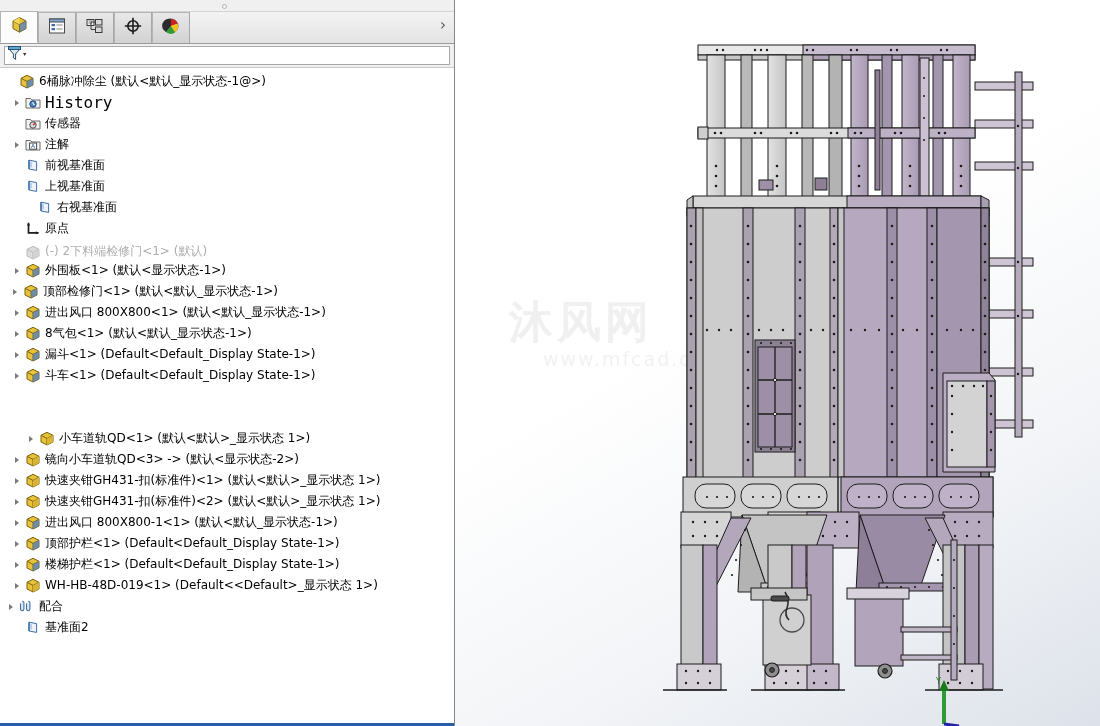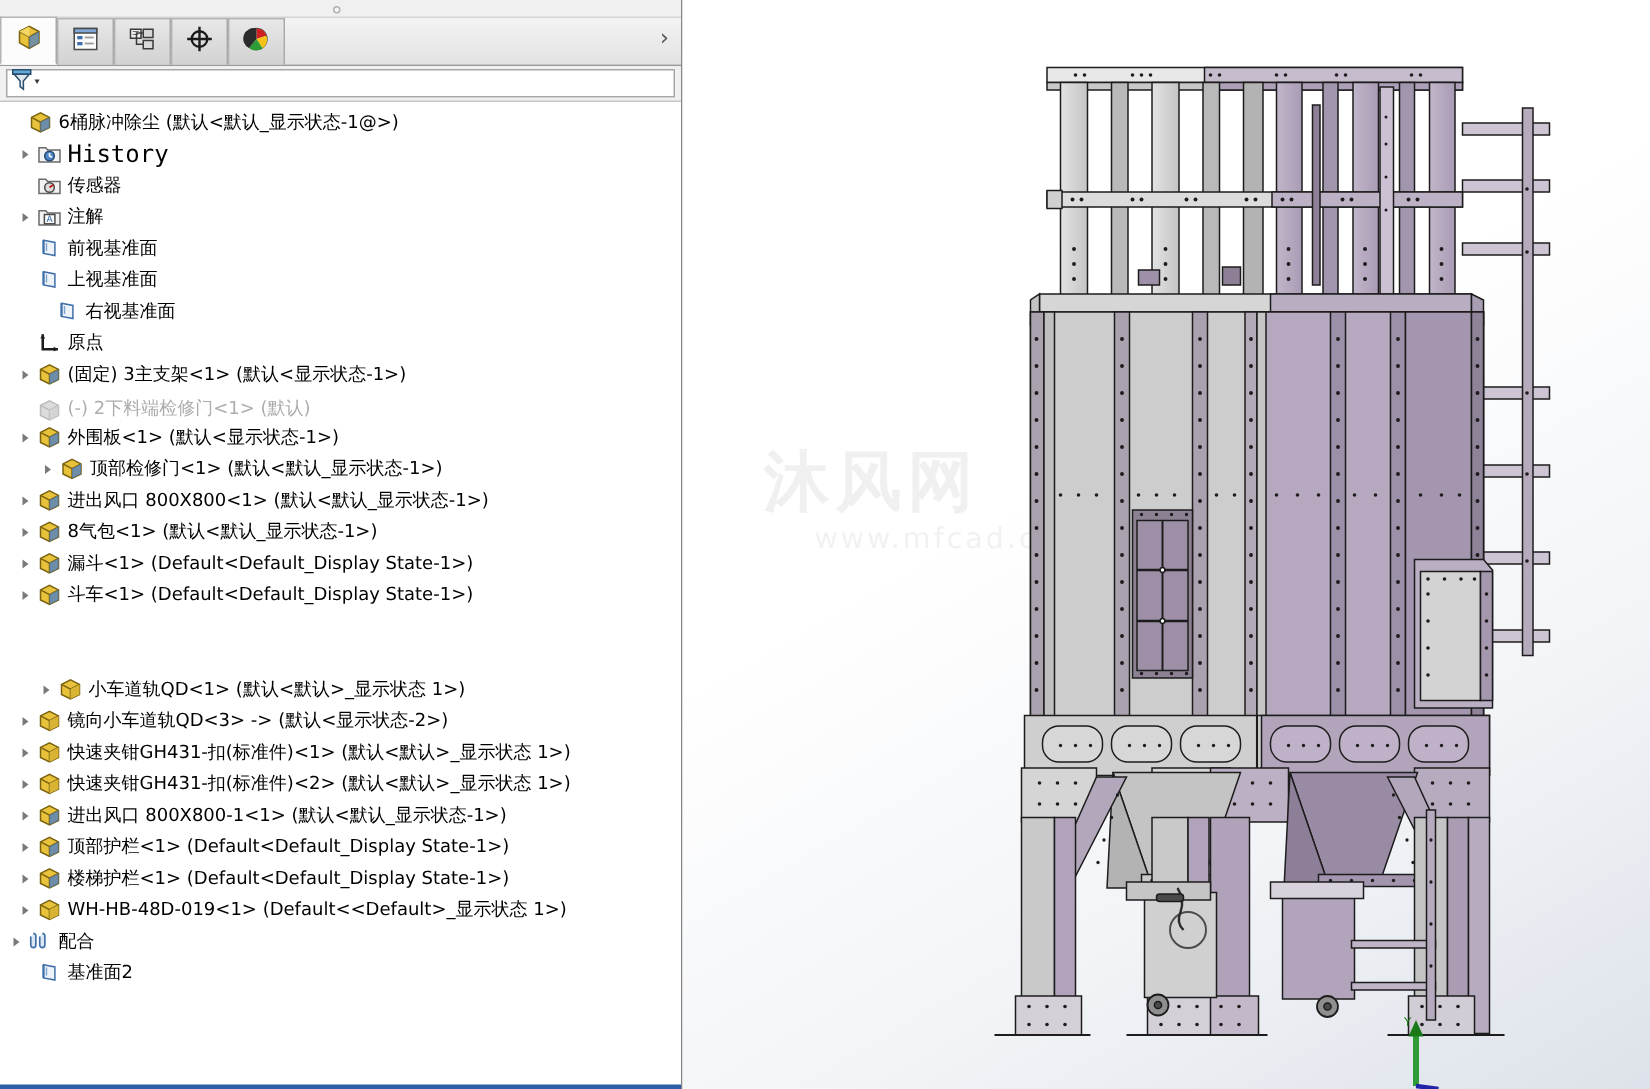--- a/index.html
+++ b/index.html
@@ -280,36 +280,20 @@
           <span class="arrow"></span>
           <span class="ico">
             <svg width="16" height="15" viewBox="0 0 16 15">
               <path d="M3.5 1.8 L3.5 11.8 L13.6 11.8" stroke="#1c1c1c" stroke-width="1.7" fill="none"></path>
               <path d="M3.5 1.8 L1.9 4.6 L5.1 4.6 Z" fill="#1c1c1c"></path>
               <path d="M13.6 11.8 L10.8 10.2 L10.8 13.4 Z" fill="#1c1c1c"></path>
             </svg>
           </span>
           <span class="lbl">原点</span>
         </div>
-        <div class="row" style="padding-left: 10px;">
-          <span class="arrow">
-            <svg width="8" height="10" viewBox="0 0 8 10">
-              <polygon points="2,2 6,5 2,8" fill="#7a7a7a"></polygon>
-            </svg>
-          </span>
-          <span class="ico">
-            <svg width="16" height="15" viewBox="0 0 16 15">
-              <path d="M2 4.3 L8 1.3 L14 4.3 L14 11 L8 14 L2 11 Z" fill="#e8c23a" stroke="#7a6210" stroke-width="1"></path>
-              <path d="M2 4.3 L8 7.4 L14 4.3" fill="none" stroke="#7a6210" stroke-width="1"></path>
-              <path d="M8 7.4 L8 14" fill="none" stroke="#7a6210" stroke-width="1"></path>
-              <path d="M8 7.4 L14 4.3 L14 11 L8 14 Z" fill="#4f7fc4" opacity=".8"></path>
-            </svg>
-          </span>
-          <span class="lbl">(固定) 3主支架&lt;1&gt;  (默认&lt;显示状态-1&gt;)</span>
-        </div>
         <div class="row dim" style="padding-left: 10px;">
           <span class="arrow"></span>
           <span class="ico">
             <svg width="16" height="15" viewBox="0 0 16 15">
               <path d="M2 4.3 L8 1.3 L14 4.3 L14 11 L8 14 L2 11 Z" fill="#dcdcdc" stroke="#bbbbbb" stroke-width="1"></path>
               <path d="M2 4.3 L8 7.4 L14 4.3" fill="none" stroke="#bbbbbb" stroke-width="1"></path>
               <path d="M8 7.4 L8 14" fill="none" stroke="#bbbbbb" stroke-width="1"></path>
               <path d="M8 7.4 L14 4.3 L14 11 L8 14 Z" fill="#d2d2d2" opacity=".8"></path>
             </svg>
           </span>
@@ -324,21 +308,21 @@
           <span class="ico">
             <svg width="16" height="15" viewBox="0 0 16 15">
               <path d="M2 4.3 L8 1.3 L14 4.3 L14 11 L8 14 L2 11 Z" fill="#e8c23a" stroke="#7a6210" stroke-width="1"></path>
               <path d="M2 4.3 L8 7.4 L14 4.3" fill="none" stroke="#7a6210" stroke-width="1"></path>
               <path d="M8 7.4 L8 14" fill="none" stroke="#7a6210" stroke-width="1"></path>
               <path d="M8 7.4 L14 4.3 L14 11 L8 14 Z" fill="#4f7fc4" opacity=".8"></path>
             </svg>
           </span>
           <span class="lbl">外围板&lt;1&gt;  (默认&lt;显示状态-1&gt;)</span>
         </div>
-        <div class="row" style="padding-left: 25px;">
+        <div class="row" style="padding-left: 8px;">
           <span class="arrow">
             <svg width="8" height="10" viewBox="0 0 8 10">
               <polygon points="2,2 6,5 2,8" fill="#7a7a7a"></polygon>
             </svg>
           </span>
           <span class="ico">
             <svg width="16" height="15" viewBox="0 0 16 15">
               <path d="M2 4.3 L8 1.3 L14 4.3 L14 11 L8 14 L2 11 Z" fill="#e8c23a" stroke="#7a6210" stroke-width="1"></path>
               <path d="M2 4.3 L8 7.4 L14 4.3" fill="none" stroke="#7a6210" stroke-width="1"></path>
               <path d="M8 7.4 L8 14" fill="none" stroke="#7a6210" stroke-width="1"></path>

